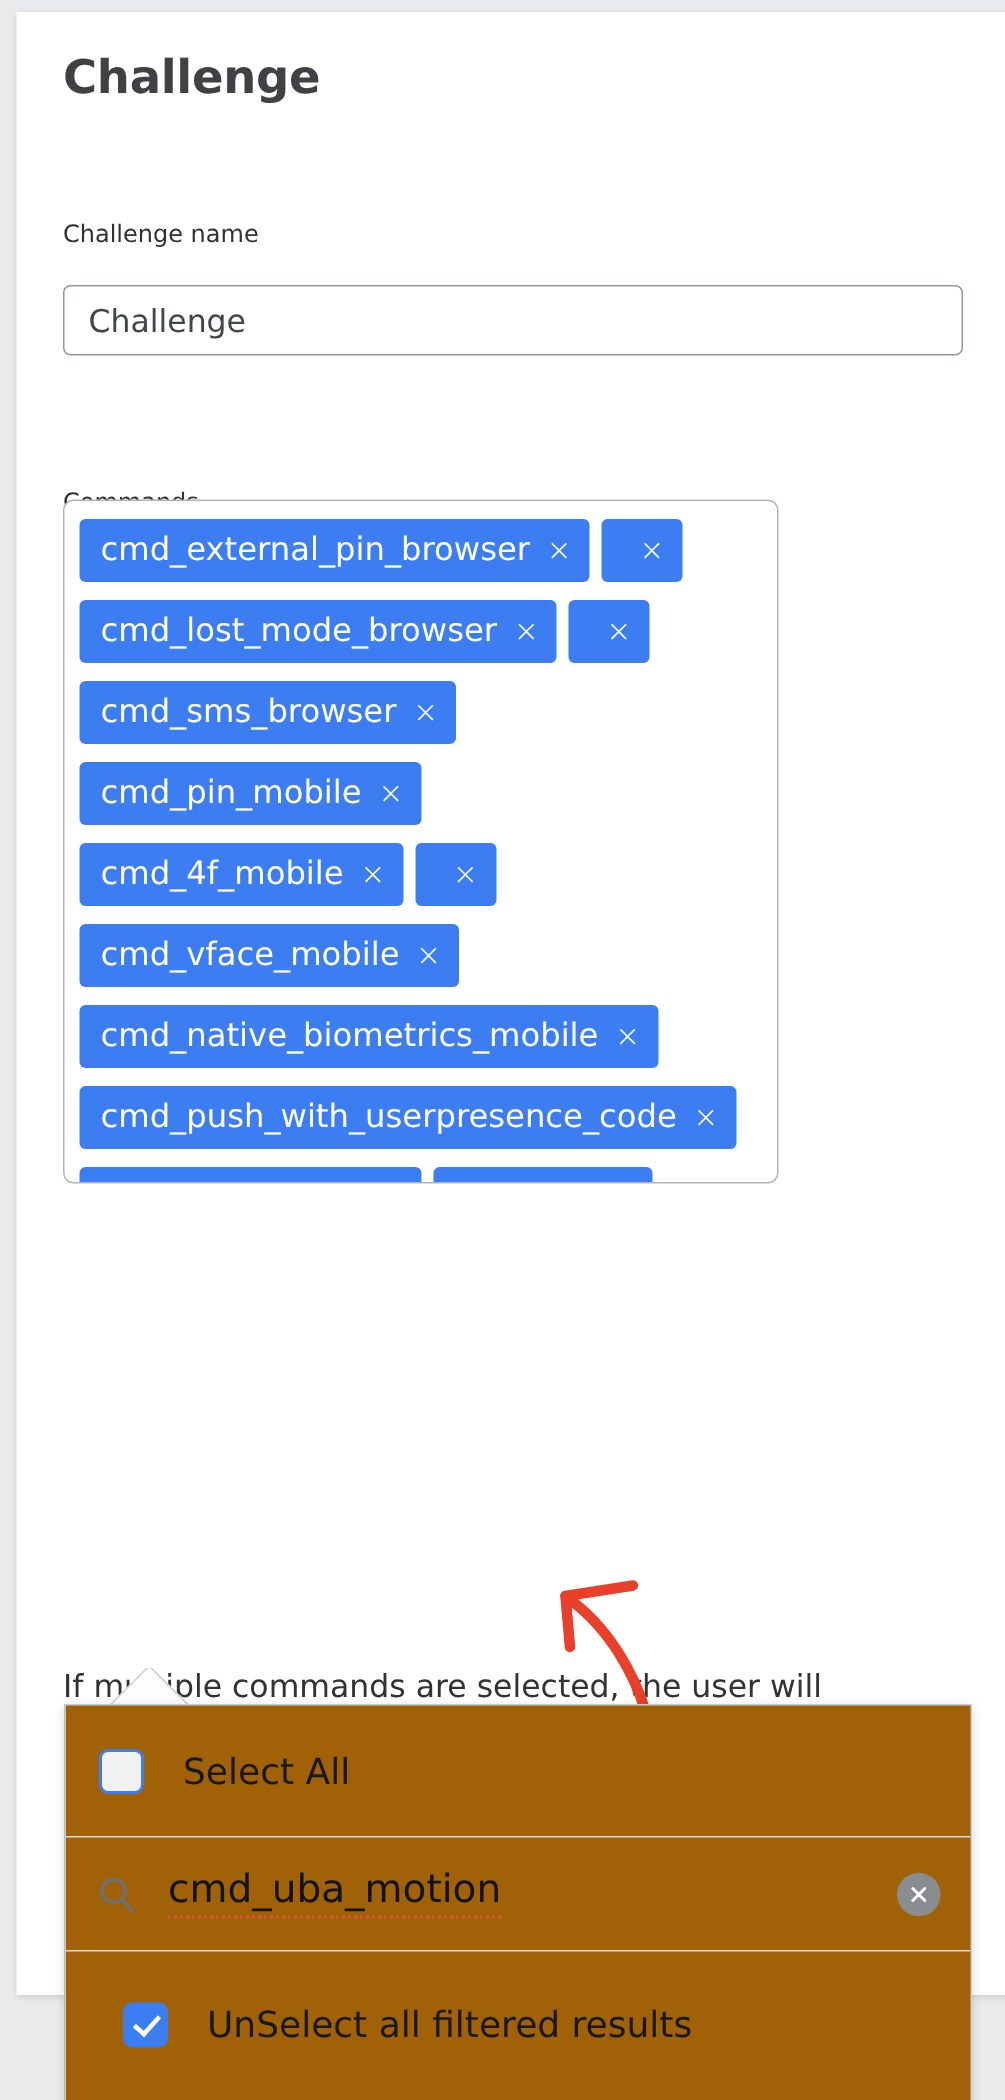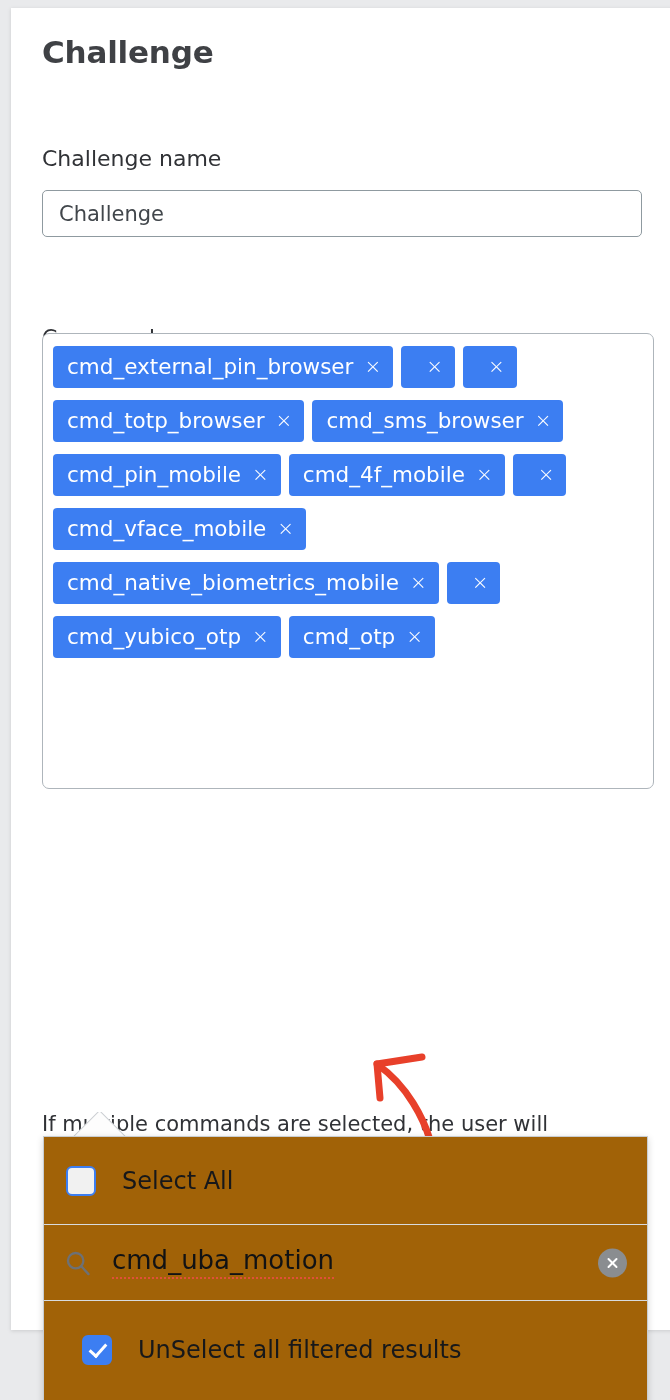--- a/index.html
+++ b/index.html
@@ -34,21 +34,21 @@
     font-size: 31px;
     font-weight: bold;
     color: #3f4145;
     letter-spacing: -0.2px;
     line-height: 1.2;
   }
 
   .field-label {
     position: absolute;
     left: 31px;
-    font-size: 22px;
+    font-size: 16px;
     color: #303236;
     font-weight: normal;
   }
   .label-challenge-name { top: 138px; }
   .label-commands { top: 281px; margin-top: 36px; }
 
   
   .text-input {
     position: absolute;
     left: 31px;
@@ -64,21 +64,21 @@
     color: #41464b;
     padding: 0 16px;
     outline: none;
   }
 
   
   .commands-box {
     position: absolute;
     left: 31px;
     top: 325px;
-    width: 612px;
+    width: 477px;
     height: 456px;
     box-sizing: border-box;
     border: 1px solid #aeb5bb;
     border-radius: 7px;
     background: #ffffff;
     padding: 12px 10px 10px 10px;
     overflow: hidden;
   }
   .chip-wrap {
     display: flex;
@@ -279,25 +279,25 @@
       <span class="chip">
         <span class="chip-label">cmd_external_pin_browser</span>
         <span class="chip-x">×</span>
       </span>
 
       <span class="chip">
         <span class="chip-x">×</span>
       </span>
 
       <span class="chip">
-        <span class="chip-x">×</span>
-      </span>
-
-      <span class="chip">
-        <span class="chip-label">cmd_totp_browser</span>
+        <span class="chip-label">cmd_lost_mode_browser</span>
+        <span class="chip-x">×</span>
+      </span>
+
+      <span class="chip">
         <span class="chip-x">×</span>
       </span>
 
       <span class="chip">
         <span class="chip-label">cmd_sms_browser</span>
         <span class="chip-x">×</span>
       </span>
 
       <span class="chip">
         <span class="chip-label">cmd_pin_mobile</span>
@@ -317,20 +317,21 @@
         <span class="chip-label">cmd_vface_mobile</span>
         <span class="chip-x">×</span>
       </span>
 
       <span class="chip">
         <span class="chip-label">cmd_native_biometrics_mobile</span>
         <span class="chip-x">×</span>
       </span>
 
       <span class="chip">
+        <span class="chip-label">cmd_push_with_userpresence_code</span>
         <span class="chip-x">×</span>
       </span>
 
       <span class="chip">
         <span class="chip-label">cmd_yubico_otp</span>
         <span class="chip-x">×</span>
       </span>
 
       <span class="chip">
         <span class="chip-label">cmd_otp</span>

